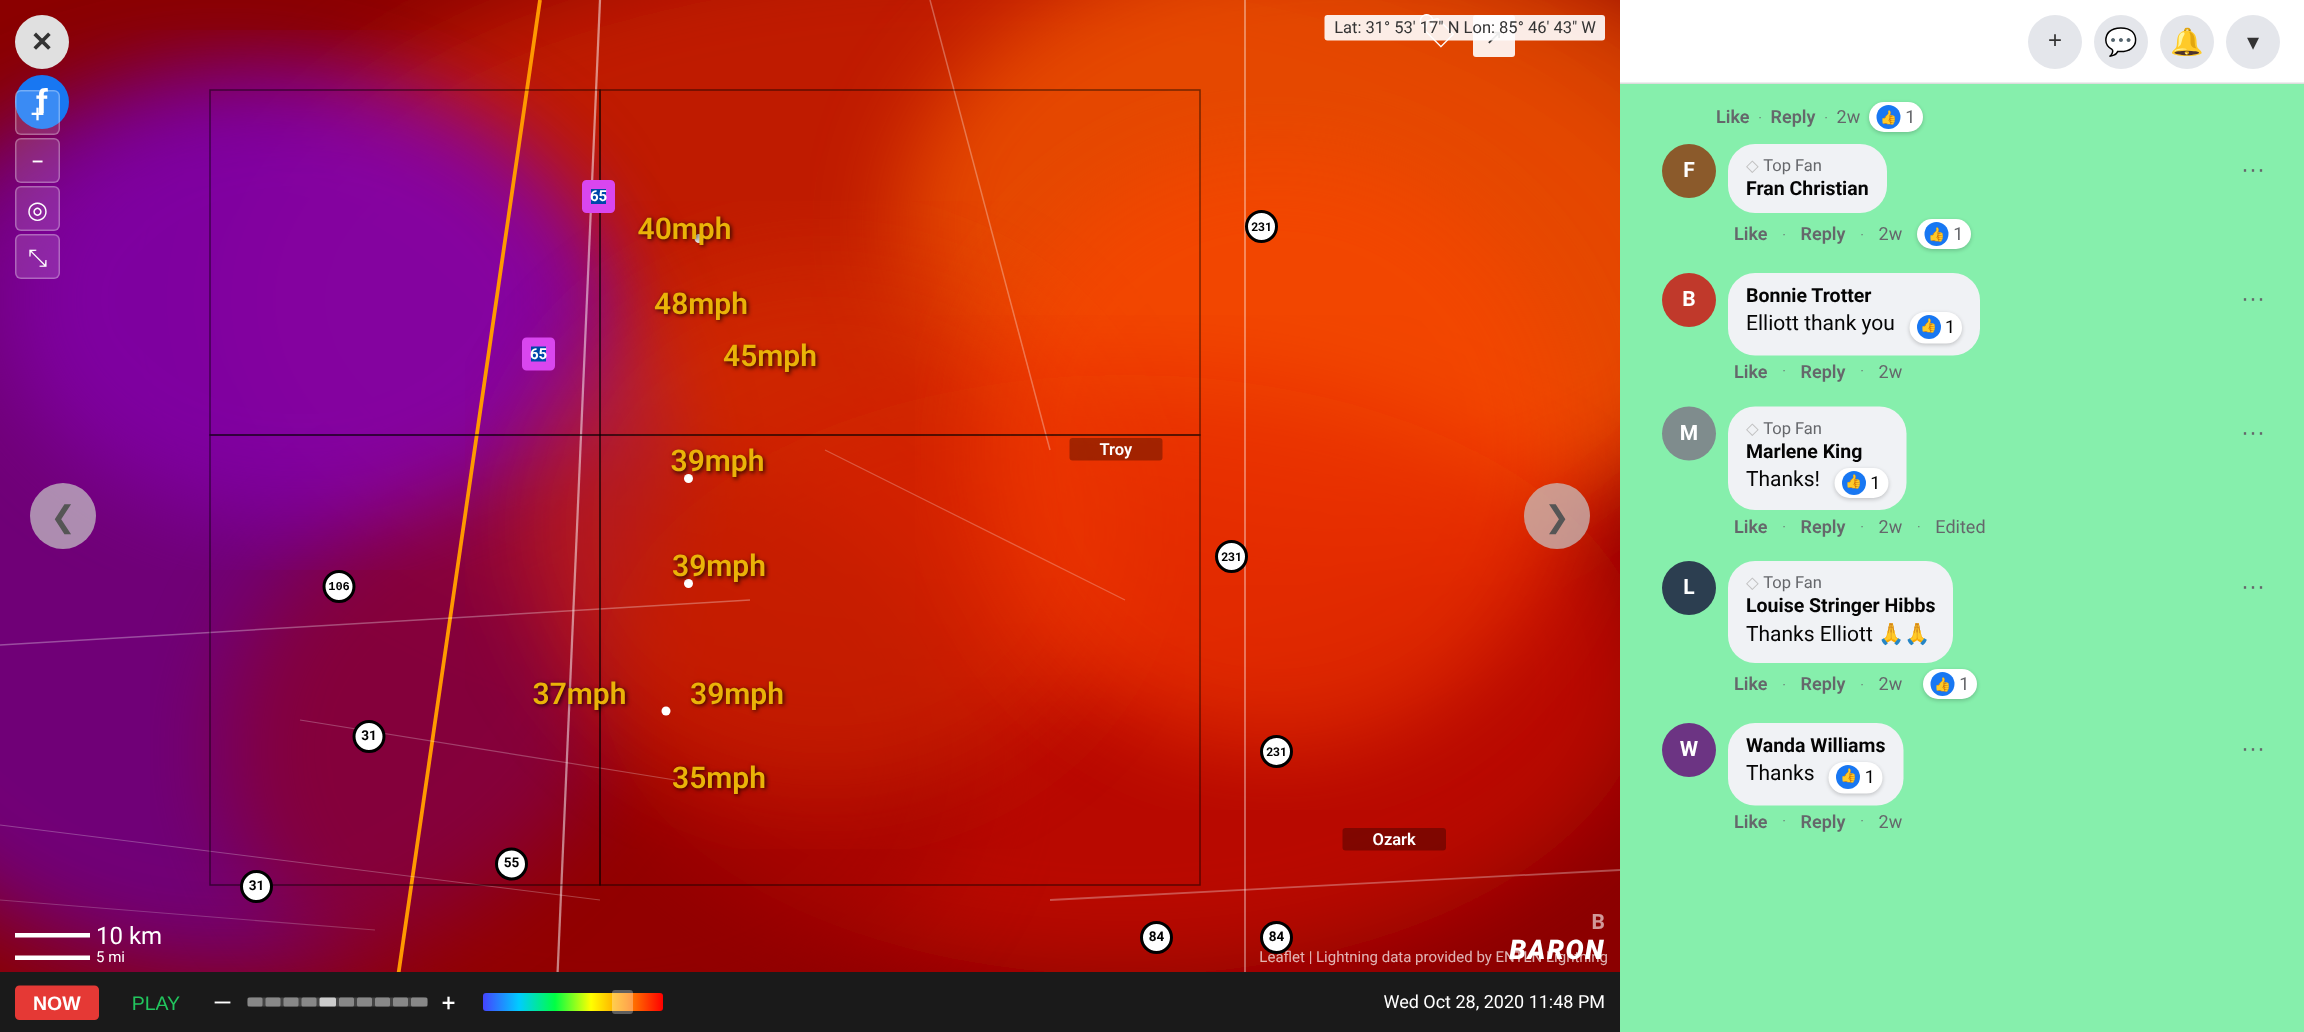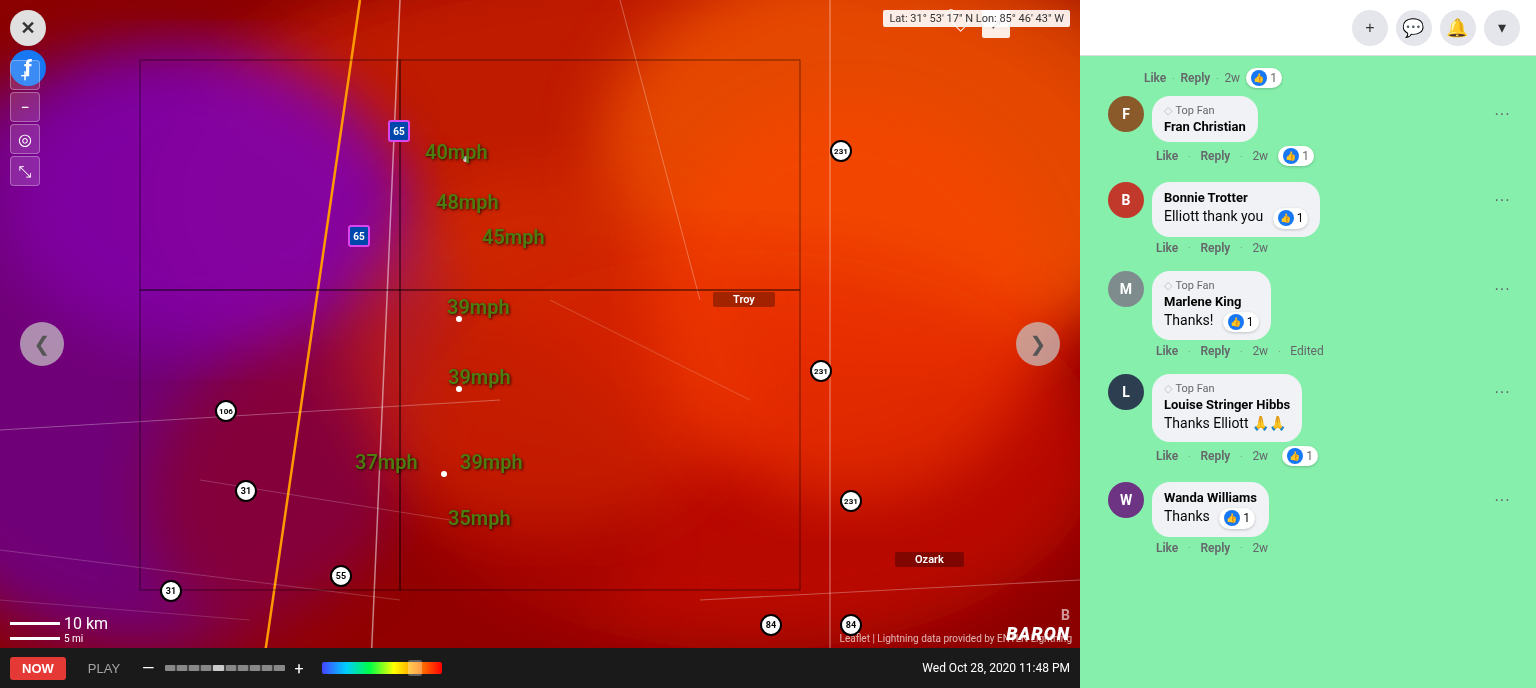--- a/index.html
+++ b/index.html
@@ -67,21 +67,21 @@
       border-radius: 4px;
       display: flex; align-items: center; justify-content: center;
       cursor: pointer;
       color: white;
       font-size: 16px;
     }
 
     
     .speed-label {
       position: absolute;
-      color: #4d7c0f;
+      color: #eab308;
       font-size: 20px;
       font-weight: 600;
       text-shadow: 1px 1px 3px rgba(0,0,0,0.8);
       pointer-events: none;
     }
 
     .speed-dot {
       position: absolute;
       width: 6px; height: 6px;
       background: white;
@@ -204,21 +204,21 @@
       padding: 4px 12px;
       border: none;
       border-radius: 3px;
       font-weight: bold;
       font-size: 13px;
       cursor: pointer;
     }
 
     .btn-play {
       background: transparent;
-      color: #a3a3a3;
+      color: #22c55e;
       padding: 4px 12px;
       border: none;
       font-size: 13px;
       cursor: pointer;
     }
 
     .playback-minus {
       color: white; font-size: 16px; cursor: pointer;
     }
     .playback-bar {
@@ -439,21 +439,21 @@
     
     .interstate-shield {
       position: absolute;
       width: 22px; height: 22px;
       background: #0047ab;
       border-radius: 3px;
       display: flex; align-items: center; justify-content: center;
       color: white;
       font-size: 10px;
       font-weight: bold;
-      border: 2px solid #d946ef;
+      border: 6px solid #d946ef;
       pointer-events: none;
       z-index: 5;
     }
 
     
     .us-shield {
       position: absolute;
       width: 22px; height: 22px;
       background: white;
       border-radius: 50%;
@@ -547,21 +547,21 @@
   <div class="map-expand">↗</div>
 
   <div class="map-coords">Lat: 31° 53' 17" N  Lon: 85° 46' 43" W</div>
 
   <div class="interstate-shield" style="top:120px;left:388px;">65</div>
   <div class="interstate-shield" style="top:225px;left:348px;">65</div>
 
   <div class="us-shield" style="top:140px;left:830px;font-size:8px;">231</div>
   <div class="us-shield" style="top:360px;left:810px;font-size:8px;">231</div>
   <div class="us-shield" style="top:490px;left:840px;font-size:8px;">231</div>
-  <div class="us-shield" style="top:400px;left:215px;font-size:8px;">106</div>
+  <div class="us-shield" style="top:380px;left:215px;font-size:8px;font-family:Liberation Mono, monospace;">106</div>
   <div class="us-shield" style="top:480px;left:235px;font-size:9px;">31</div>
   <div class="us-shield" style="top:565px;left:330px;font-size:9px;">55</div>
   <div class="us-shield" style="top:580px;left:160px;font-size:9px;">31</div>
   <div class="us-shield" style="top:614px;left:760px;font-size:9px;">84</div>
   <div class="us-shield" style="top:614px;left:840px;font-size:9px;">84</div>
 
   <div class="speed-dot" style="top:156px;left:463px;"></div>
   <div class="speed-dot" style="top:316px;left:456px;"></div>
   <div class="speed-dot" style="top:386px;left:456px;"></div>
   <div class="speed-dot" style="top:471px;left:441px;"></div>

